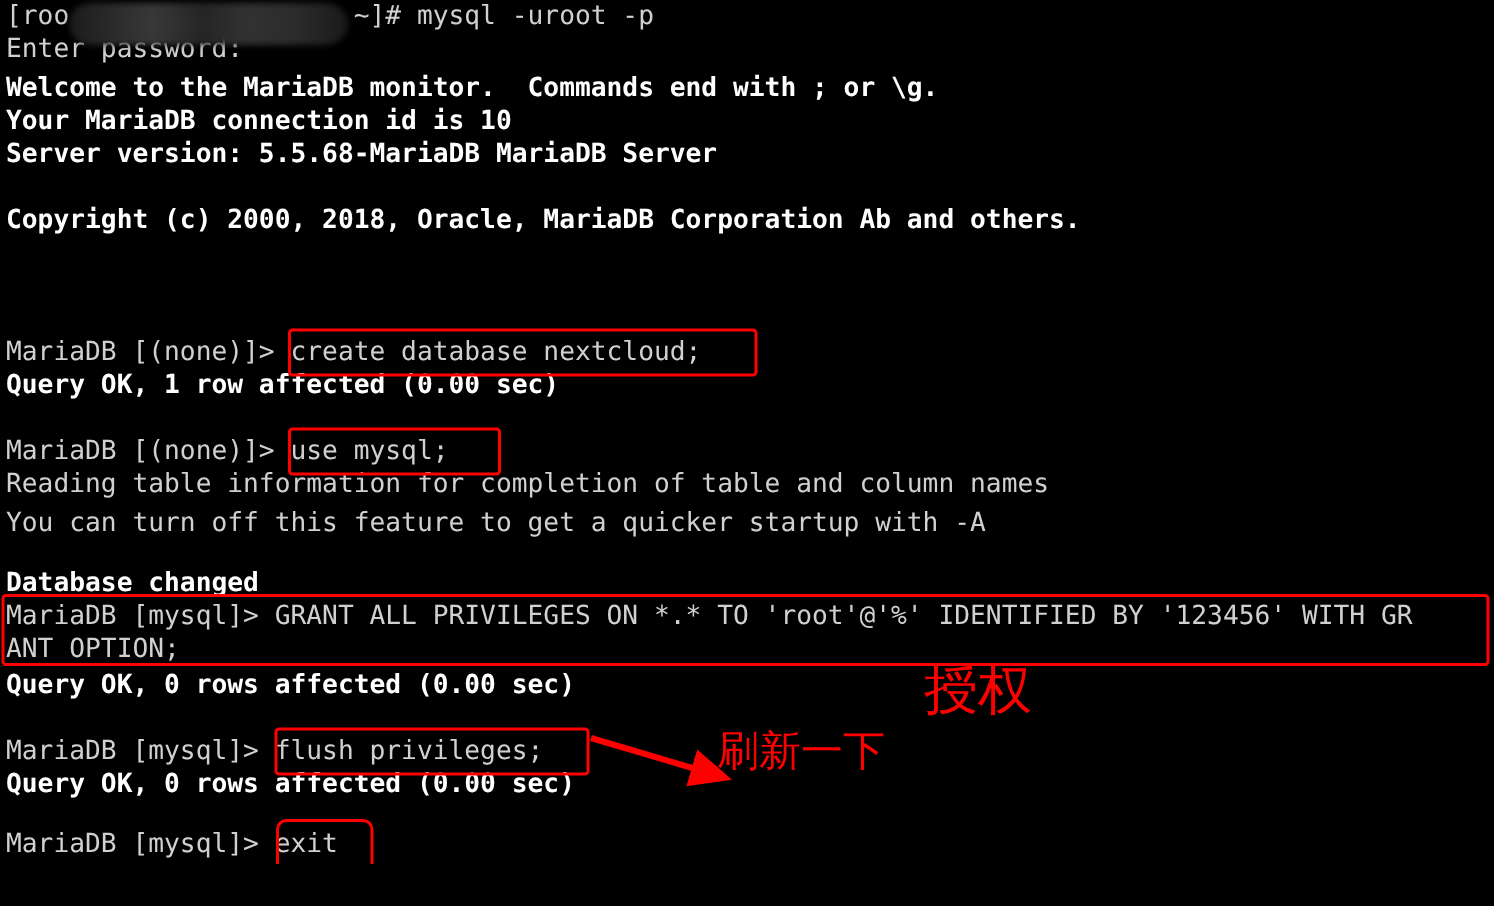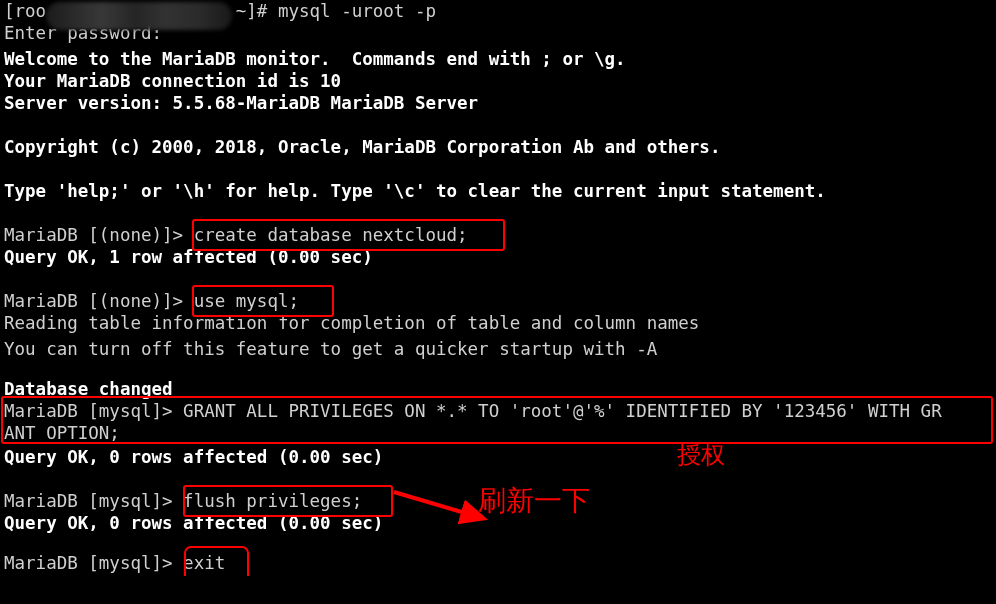--- a/index.html
+++ b/index.html
@@ -83,21 +83,20 @@
 
 <div id="screen">
 
   <div id="term">
     <div class="line" style="top:0px">[roo                  ~]# mysql -uroot -p</div>
     <div class="line bold" style="top:48px">Welcome to the MariaDB monitor.  Commands end with ; or \g.</div>
     <div class="line" style="top:22px">Enter password:</div>
     <div class="line bold" style="top:70px">Your MariaDB connection id is 10</div>
     <div class="line bold" style="top:92px">Server version: 5.5.68-MariaDB MariaDB Server</div>
     <div class="line bold" style="top:136px">Copyright (c) 2000, 2018, Oracle, MariaDB Corporation Ab and others.</div>
-    <div class="line bold" style="top:180px">Type 'help;' or '\h' for help. Type '\c' to clear the current input statement.</div>
     <div class="line" style="top:224px">MariaDB [(none)]&gt; create database nextcloud;</div>
     <div class="line bold" style="top:246px">Query OK, 1 row affected (0.00 sec)</div>
     <div class="line" style="top:312px">Reading table information for completion of table and column names</div>
     <div class="line" style="top:290px">MariaDB [(none)]&gt; use mysql;</div>
     <div class="line" style="top:338px">You can turn off this feature to get a quicker startup with -A</div>
     <div class="line bold" style="top:378px">Database changed</div>
     <div class="line" style="top:400px">MariaDB [mysql]&gt; GRANT ALL PRIVILEGES ON *.* TO 'root'@'%' IDENTIFIED BY '123456' WITH GR</div>
     <div class="line" style="top:422px">ANT OPTION;</div>
     <div class="line bold" style="top:446px">Query OK, 0 rows affected (0.00 sec)</div>
     <div class="line" style="top:490px">MariaDB [mysql]&gt; flush privileges;</div>
@@ -121,20 +120,20 @@
 
   <svg class="arrow-svg" style="left:0px; top:0px; width:996px; height:604px;" viewBox="0 0 996 604">
     <defs>
       <marker id="ah" markerWidth="7" markerHeight="7" refX="1" refY="3.2" orient="auto" markerUnits="strokeWidth">
         <path d="M0,0 L7,3.2 L0,6.4 z" fill="#ff0000"></path>
       </marker>
     </defs>
     <line x1="394" y1="492" x2="465" y2="513" stroke="#ff0000" stroke-width="4" marker-end="url(#ah)"></line>
   </svg>
 
-  <div class="cnote" style="left:677px; top:443px; font-size:24px;">授权</div>
+  <div class="cnote" style="left:616px; top:443px; font-size:36px;">授权</div>
 
   <div class="cnote" style="left:478px; top:487px; font-size:28px;">刷新一下</div>
 
   <div class="cnote" style="left:278px; top:582px; font-size:34px;font-family:Liberation Mono, monospace;">配置完成，退出</div>
 
 
 </div>
 
 </body></html>

